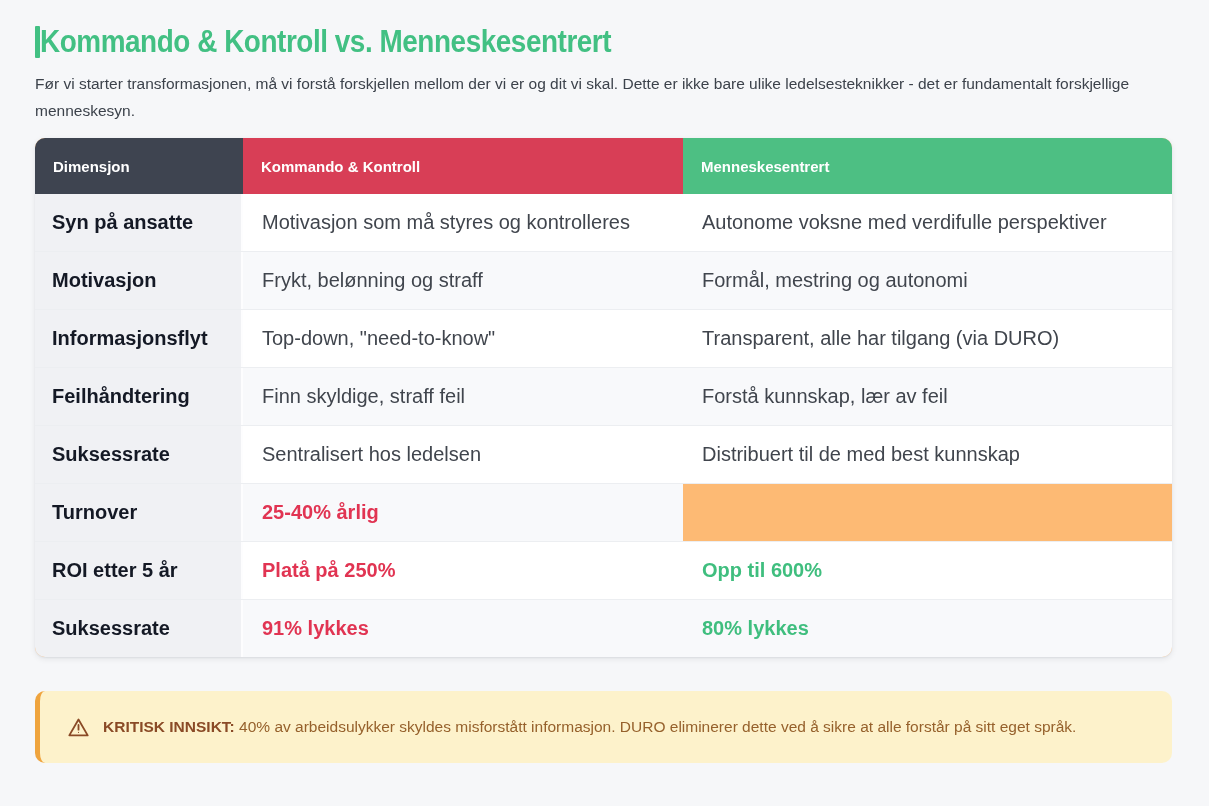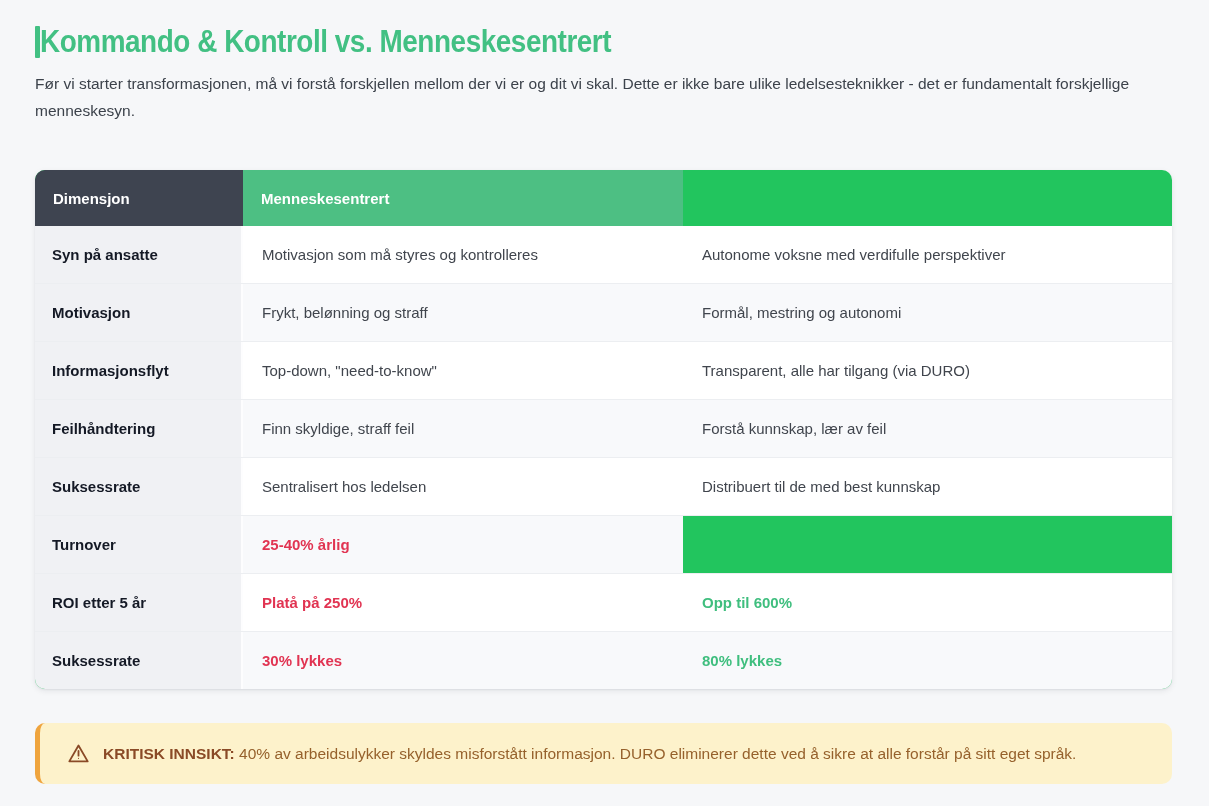--- a/index.html
+++ b/index.html
@@ -40,54 +40,54 @@
   .intro{
     margin-top:10px;
     font-size:15.5px;
     line-height:1.75;
     color:#3c424b;
     max-width:1135px;
   }
 
   
   .ctable{
-    margin-top:46px;
-    background:#22c55e;
+    margin-top:14px;
+    background:#fdba74;
     border-radius:10px;
     overflow:hidden;
     box-shadow:0 1px 2px rgba(16,24,40,.06),0 2px 6px rgba(16,24,40,.08);
   }
   .thead,.trow{display:grid;grid-template-columns:208px 440px 1fr;}
   .th{
     height:56px;display:flex;align-items:center;
     padding:0 18px;color:#fff;font-weight:700;font-size:15px;
   }
   .th-dim{background:var(--header-dark);}
   .th-cmd{background:var(--header-red);}
   .th-hum{background:var(--header-green);}
   .trow + .trow{border-top:1px solid #eceef1;}
   .td{
     height:57px;display:flex;align-items:center;
-    padding:0 19px;font-size:15px;color:#40454d;background:#fff;
+    padding:0 19px;font-size:20px;color:#40454d;background:#fff;
   }
   .td-dim{
     background:#f0f1f4;
     font-weight:700;color:#141925;
     border-right:2px solid #fdfdfe;
     padding-left:17px;
   }
   .trow:nth-child(even) .td-cmd,
   .trow:nth-child(even) .td-hum{background:#f8f9fb;}
   .trow.hl .td-cmd{color:var(--value-red);font-weight:700;}
   .trow.hl .td-hum{color:var(--value-green);font-weight:700;}
 
   
   .callout{
     margin-top:34px;
-    height:61px;
+    height:72px;
     background:var(--callout-bg);
     border-left:5px solid var(--callout-border);
     border-radius:10px;
     display:flex;align-items:center;
     padding:0 20px 0 27px;
     gap:13px;
   }
   .callout .warn-icon{flex:0 0 auto;display:flex;align-items:center;}
   .callout-text{font-size:15.5px;color:var(--callout-text);white-space:nowrap;}
   .callout-text b{color:var(--callout-bold);font-weight:700;}
@@ -100,20 +100,21 @@
   <div class="title-row">
     <div class="accent-bar"></div>
     <h1 class="page-title">Kommando &amp; Kontroll vs. Menneskesentrert</h1>
   </div>
 
   <p class="intro">Før vi starter transformasjonen, må vi forstå forskjellen mellom der vi er og dit vi skal. Dette er ikke bare ulike ledelsesteknikker - det er fundamentalt forskjellige menneskesyn.</p>
 
   <div class="ctable">
     <div class="thead">
       <div class="th th-dim">Dimensjon</div>
+      <div class="th th-cmd">Kommando &amp; Kontroll</div>
       <div class="th th-hum">Menneskesentrert</div>
     </div>
     <div>
         <div class="trow">
           <div class="td td-dim">Syn på ansatte</div>
           <div class="td td-cmd">Motivasjon som må styres og kontrolleres</div>
           <div class="td td-hum">Autonome voksne med verdifulle perspektiver</div>
         </div>
         <div class="trow">
           <div class="td td-dim">Motivasjon</div>
@@ -139,21 +140,21 @@
           <div class="td td-dim">Turnover</div>
           <div class="td td-cmd">25-40% årlig</div>
         </div>
         <div class="trow hl">
           <div class="td td-dim">ROI etter 5 år</div>
           <div class="td td-cmd">Platå på 250%</div>
           <div class="td td-hum">Opp til 600%</div>
         </div>
         <div class="trow hl">
           <div class="td td-dim">Suksessrate</div>
-          <div class="td td-cmd">30% lykkes</div>
+          <div class="td td-cmd">91% lykkes</div>
           <div class="td td-hum">80% lykkes</div>
         </div>
       </div>
   </div>
 
   <div class="callout">
     <span class="warn-icon">
       <svg width="23" height="23" viewBox="0 0 24 24" fill="none" stroke="#8a4a26" stroke-width="1.9" stroke-linejoin="round">
         <path d="M12 3.6 L21.6 20.2 H2.4 Z"></path>
         <line x1="12" y1="9.3" x2="12" y2="14.3" stroke-linecap="round"></line>

